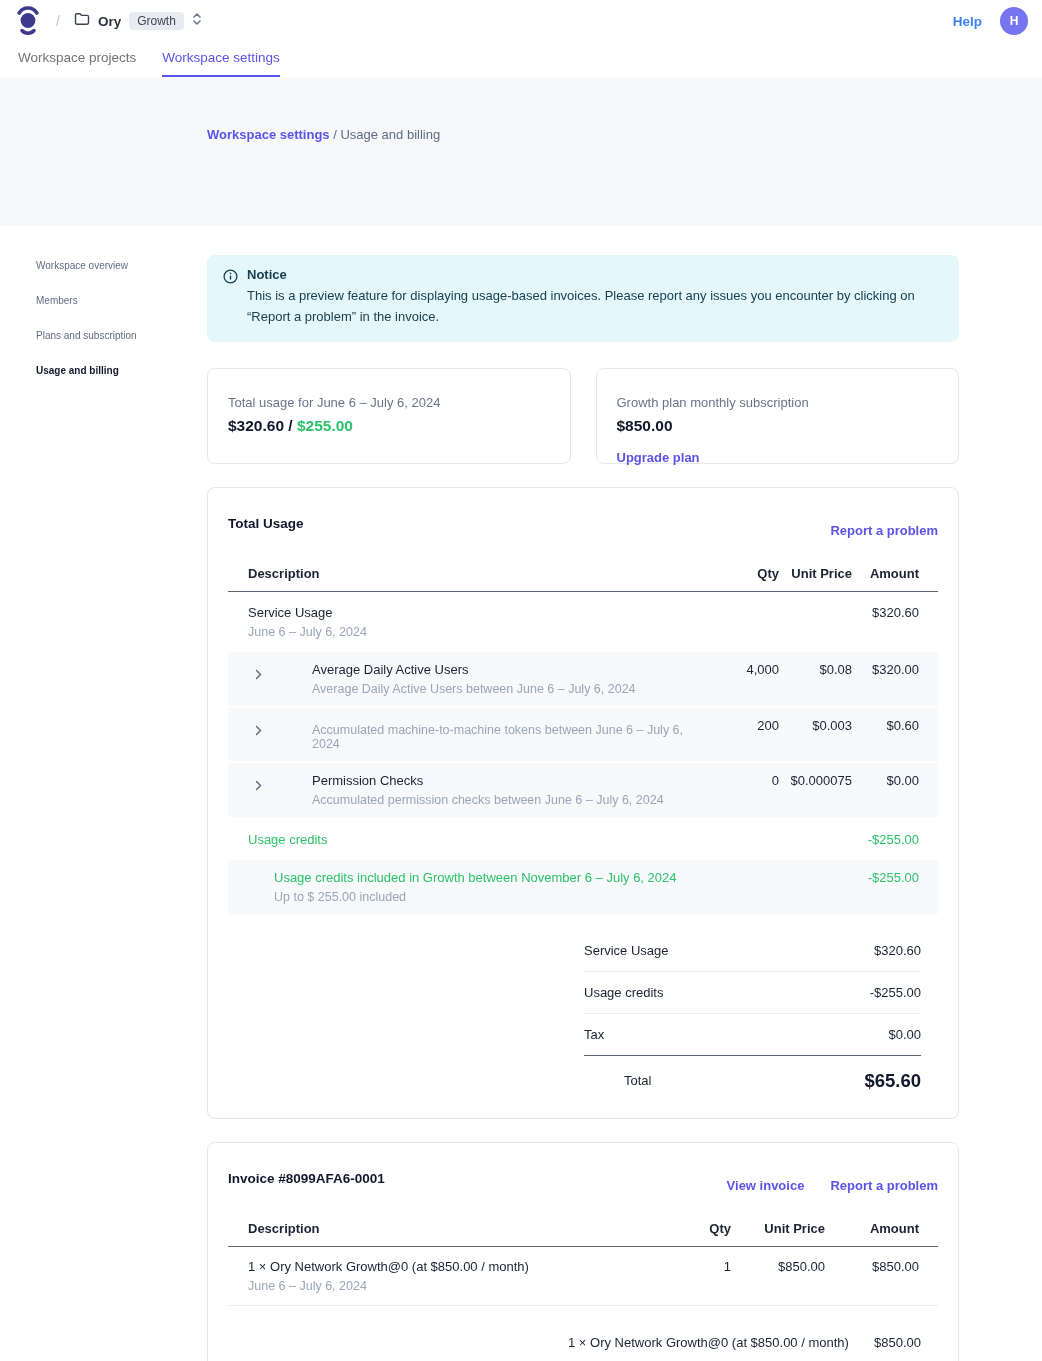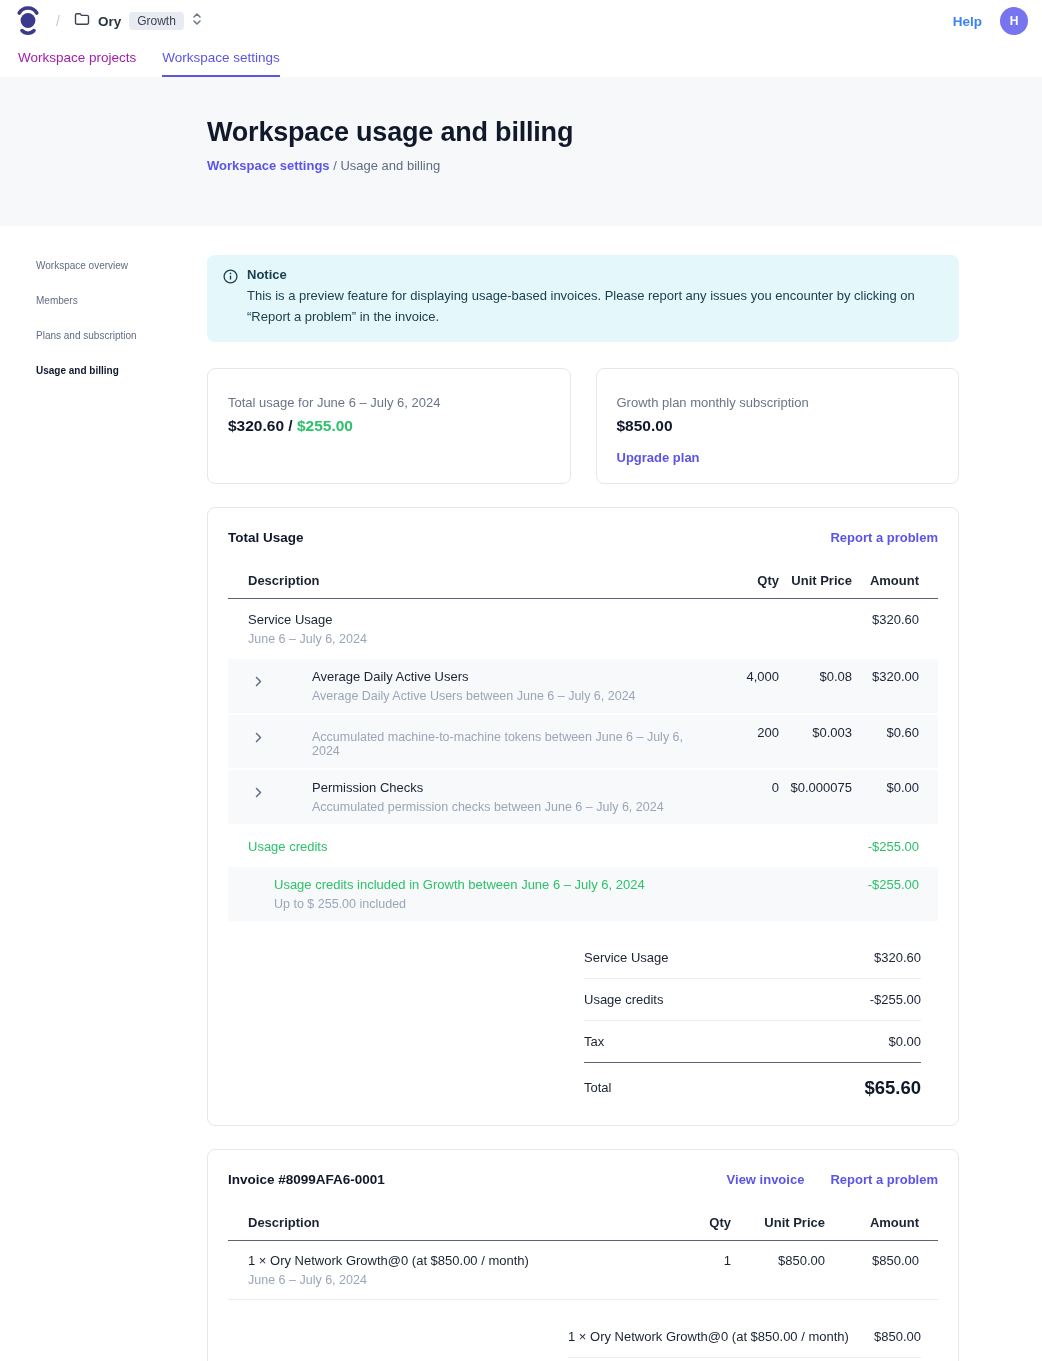--- a/index.html
+++ b/index.html
@@ -18,21 +18,21 @@
   .ws-switcher { display:flex; align-items:center; gap:8px; cursor:pointer; }
   .ws-name { font-size:13.5px; font-weight:600; color:#2A3342; }
   .plan-badge { background:#E9EBF2; color:#3B4454; font-size:12px; font-weight:500; padding:2px 8px; border-radius:4px; }
   .spacer { flex:1; }
   .help-link { font-size:13.5px; font-weight:700; color:#3b82f6; margin-right:18px; cursor:pointer; }
   .avatar { width:28px; height:28px; border-radius:50%; background:#7674EE; color:#fff; font-size:12px; font-weight:600;
             display:flex; align-items:center; justify-content:center; cursor:pointer; }
 
   
   .tabbar { display:flex; gap:26px; padding:0 0 0 18px; height:35px; align-items:flex-end; background:#fff; }
-  .tab { font-size:13.5px; padding-bottom:10px; color:#a21caf; cursor:pointer; border-bottom:2.5px solid transparent; }
+  .tab { font-size:13.5px; padding-bottom:10px; color:#737373; cursor:pointer; border-bottom:2.5px solid transparent; }
   .tab.active { color:#5B54E8; font-weight:500; border-bottom-color:#5B54E8; }
 
   
   .hero { background:#F7F8FA; height:149px; padding:40px 0 0 207px; }
   .hero h1 { font-size:27px; font-weight:700; color:#10182B; letter-spacing:-0.2px; }
   .hero .crumbs { margin-top:10px; font-size:13px; }
   .hero .crumbs a { color:#5B54E8; font-weight:600; }
   .hero .crumbs span { color:#5F6C85; }
 
   
@@ -44,32 +44,32 @@
 
   
   .notice { background:#E4F7FA; border-radius:8px; padding:12px 20px 14px 16px; display:flex; gap:9px; color:#1C4050; }
   .notice .icn { flex:0 0 auto; margin-top:2px; }
   .notice .n-title { font-size:13px; font-weight:700; }
   .notice .n-body { font-size:13px; line-height:1.65; margin-top:3px; }
 
   
   .cards { display:flex; gap:25px; margin-top:26px; }
   .card { border:1px solid #E4E7EC; border-radius:8px; background:#fff; }
-  .mini-card { width:364px; height:116px; padding:26px 20px; }
+  .mini-card { width:364px; height:96px; padding:26px 20px; }
   .mini-label { font-size:13px; color:#6A7587; }
   .mini-amount { margin-top:7px; font-size:15.5px; font-weight:700; color:#10182B; }
   .mini-amount .credit { color:#2BC26A; }
   .mini-link { display:inline-block; margin-top:15px; font-size:13px; font-weight:600; color:#5B54E8; cursor:pointer; }
 
   
   .big-card { margin-top:23px; padding:20px 20px 24px 20px; }
   .card-head { display:flex; align-items:center; padding:2px 0 4px 0; }
   .card-title { font-size:13.5px; font-weight:700; color:#10182B; }
   .card-links { margin-left:auto; display:flex; gap:26px; }
-  .card-links a { font-size:13px; font-weight:600; color:#5B54E8; cursor:pointer; }
+  .card-links a { font-size:13px; font-weight:600; color:#5B54E8; cursor:pointer;margin-top:13px; }
 
   .tbl { margin-top:16px; }
   .grid-u { display:grid; grid-template-columns:1fr 70px 73px 67px; }
   .grid-i { display:grid; grid-template-columns:1fr 70px 94px 94px; }
   .thead { padding:8px 19px 10px 20px; border-bottom:1px solid #5A6472; }
   .thead div { font-size:13px; font-weight:700; color:#1A2433; }
   .num { text-align:right; }
 
   .group-row { padding:13px 19px 13px 20px; }
   .row-name { font-size:13px; color:#1A2433; }
@@ -80,21 +80,21 @@
   .band .name-cell { display:flex; align-items:flex-start;gap:40px; }
   .band .chev { flex:0 0 auto; margin:4px 10px 0 27px; display:block; }
   .green { color:#2BC26A !important; }
 
   .summary { width:354px; margin-left:auto; padding-right:17px; margin-top:16px; }
   .sum-row { display:flex; justify-content:space-between; align-items:center; padding:13px 0; border-bottom:1px solid #EAECEF; }
   .sum-row .s-label { font-size:13px; color:#1A2433; }
   .sum-row .s-val { font-size:13px; color:#1A2433; }
   .sum-row.pre-total { border-bottom:1.5px solid #5A6472; }
   .total-row { display:flex; justify-content:space-between; align-items:center; padding:14px 0 2px 0; }
-  .total-row .t-label { font-size:13px; color:#1A2433; }
+  .total-row .t-label { font-size:13px; color:#1A2433;margin-left:40px; }
   .total-row .t-val { font-size:18.5px; font-weight:700; color:#10182B; }
 
   .item-row { padding:12px 19px 12px 20px; border-bottom:1px solid #EAECEF; }
 </style>
 </head>
 <body>
 
 <div class="topbar">
   <span>
     <svg class="logo" viewBox="0 0 24 30" fill="none">
@@ -123,21 +123,20 @@
   <span class="help-link">Help</span>
   <div class="avatar">H</div>
 </div>
 
 <div class="tabbar">
   <div class="tab">Workspace projects</div>
   <div class="tab active">Workspace settings</div>
 </div>
 
 <div class="hero">
-  <h1>Workspace usage and billing</h1>
   <div class="crumbs">
     <a>Workspace settings</a><span> / Usage and billing</span>
   </div>
 </div>
 
 <div class="content">
 
   <div class="sidebar">
     <div class="side-item">Workspace overview</div>
     <div class="side-item">Members</div>
@@ -251,21 +250,21 @@
 
         <div class="grid-u group-row">
           <div class="row-name green">Usage credits</div>
           <div></div>
             <div></div>
           <div class="num cell-val green">-$255.00</div>
         </div>
 
         <div class="grid-u band" style="padding-left:46px;">
           <div>
-            <div class="row-name green">Usage credits included in Growth between June 6 – July 6, 2024</div>
+            <div class="row-name green">Usage credits included in Growth between November 6 – July 6, 2024</div>
             <div class="row-sub">Up to $ 255.00 included</div>
           </div>
           <div></div>
             <div></div>
           <div class="num cell-val green">-$255.00</div>
         </div>
       </div>
 
       <div class="summary">
         <div class="sum-row">

